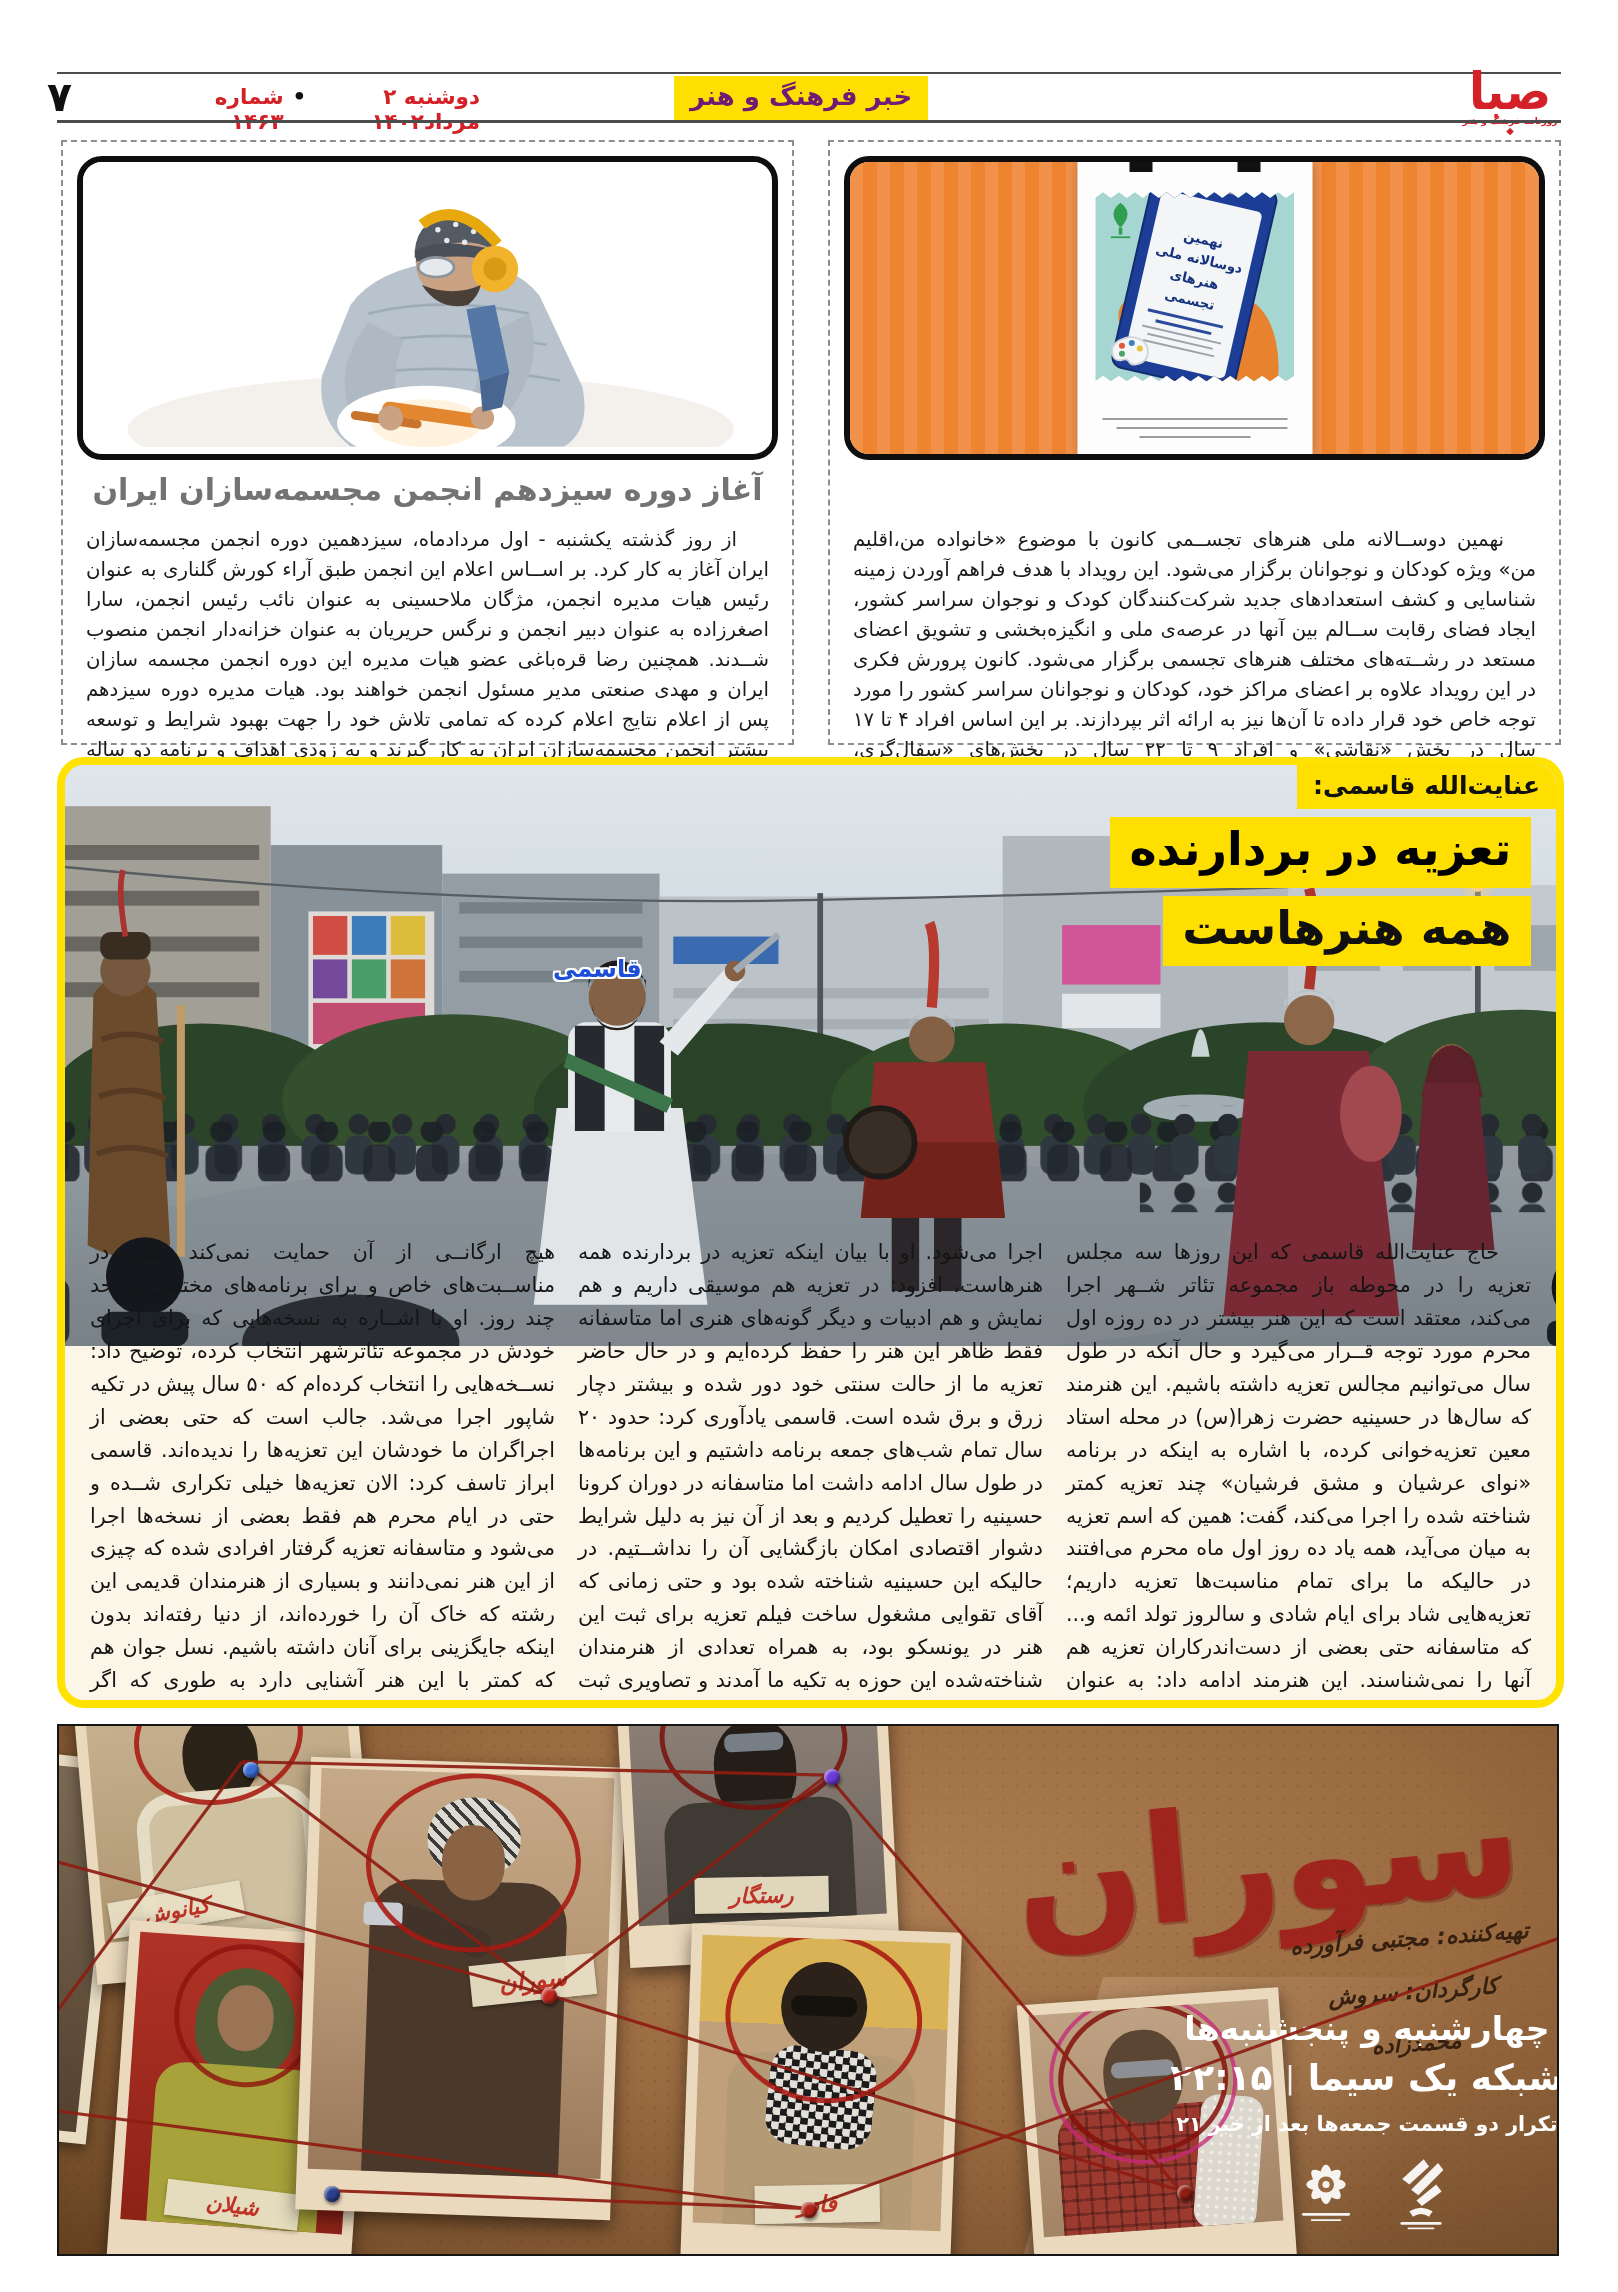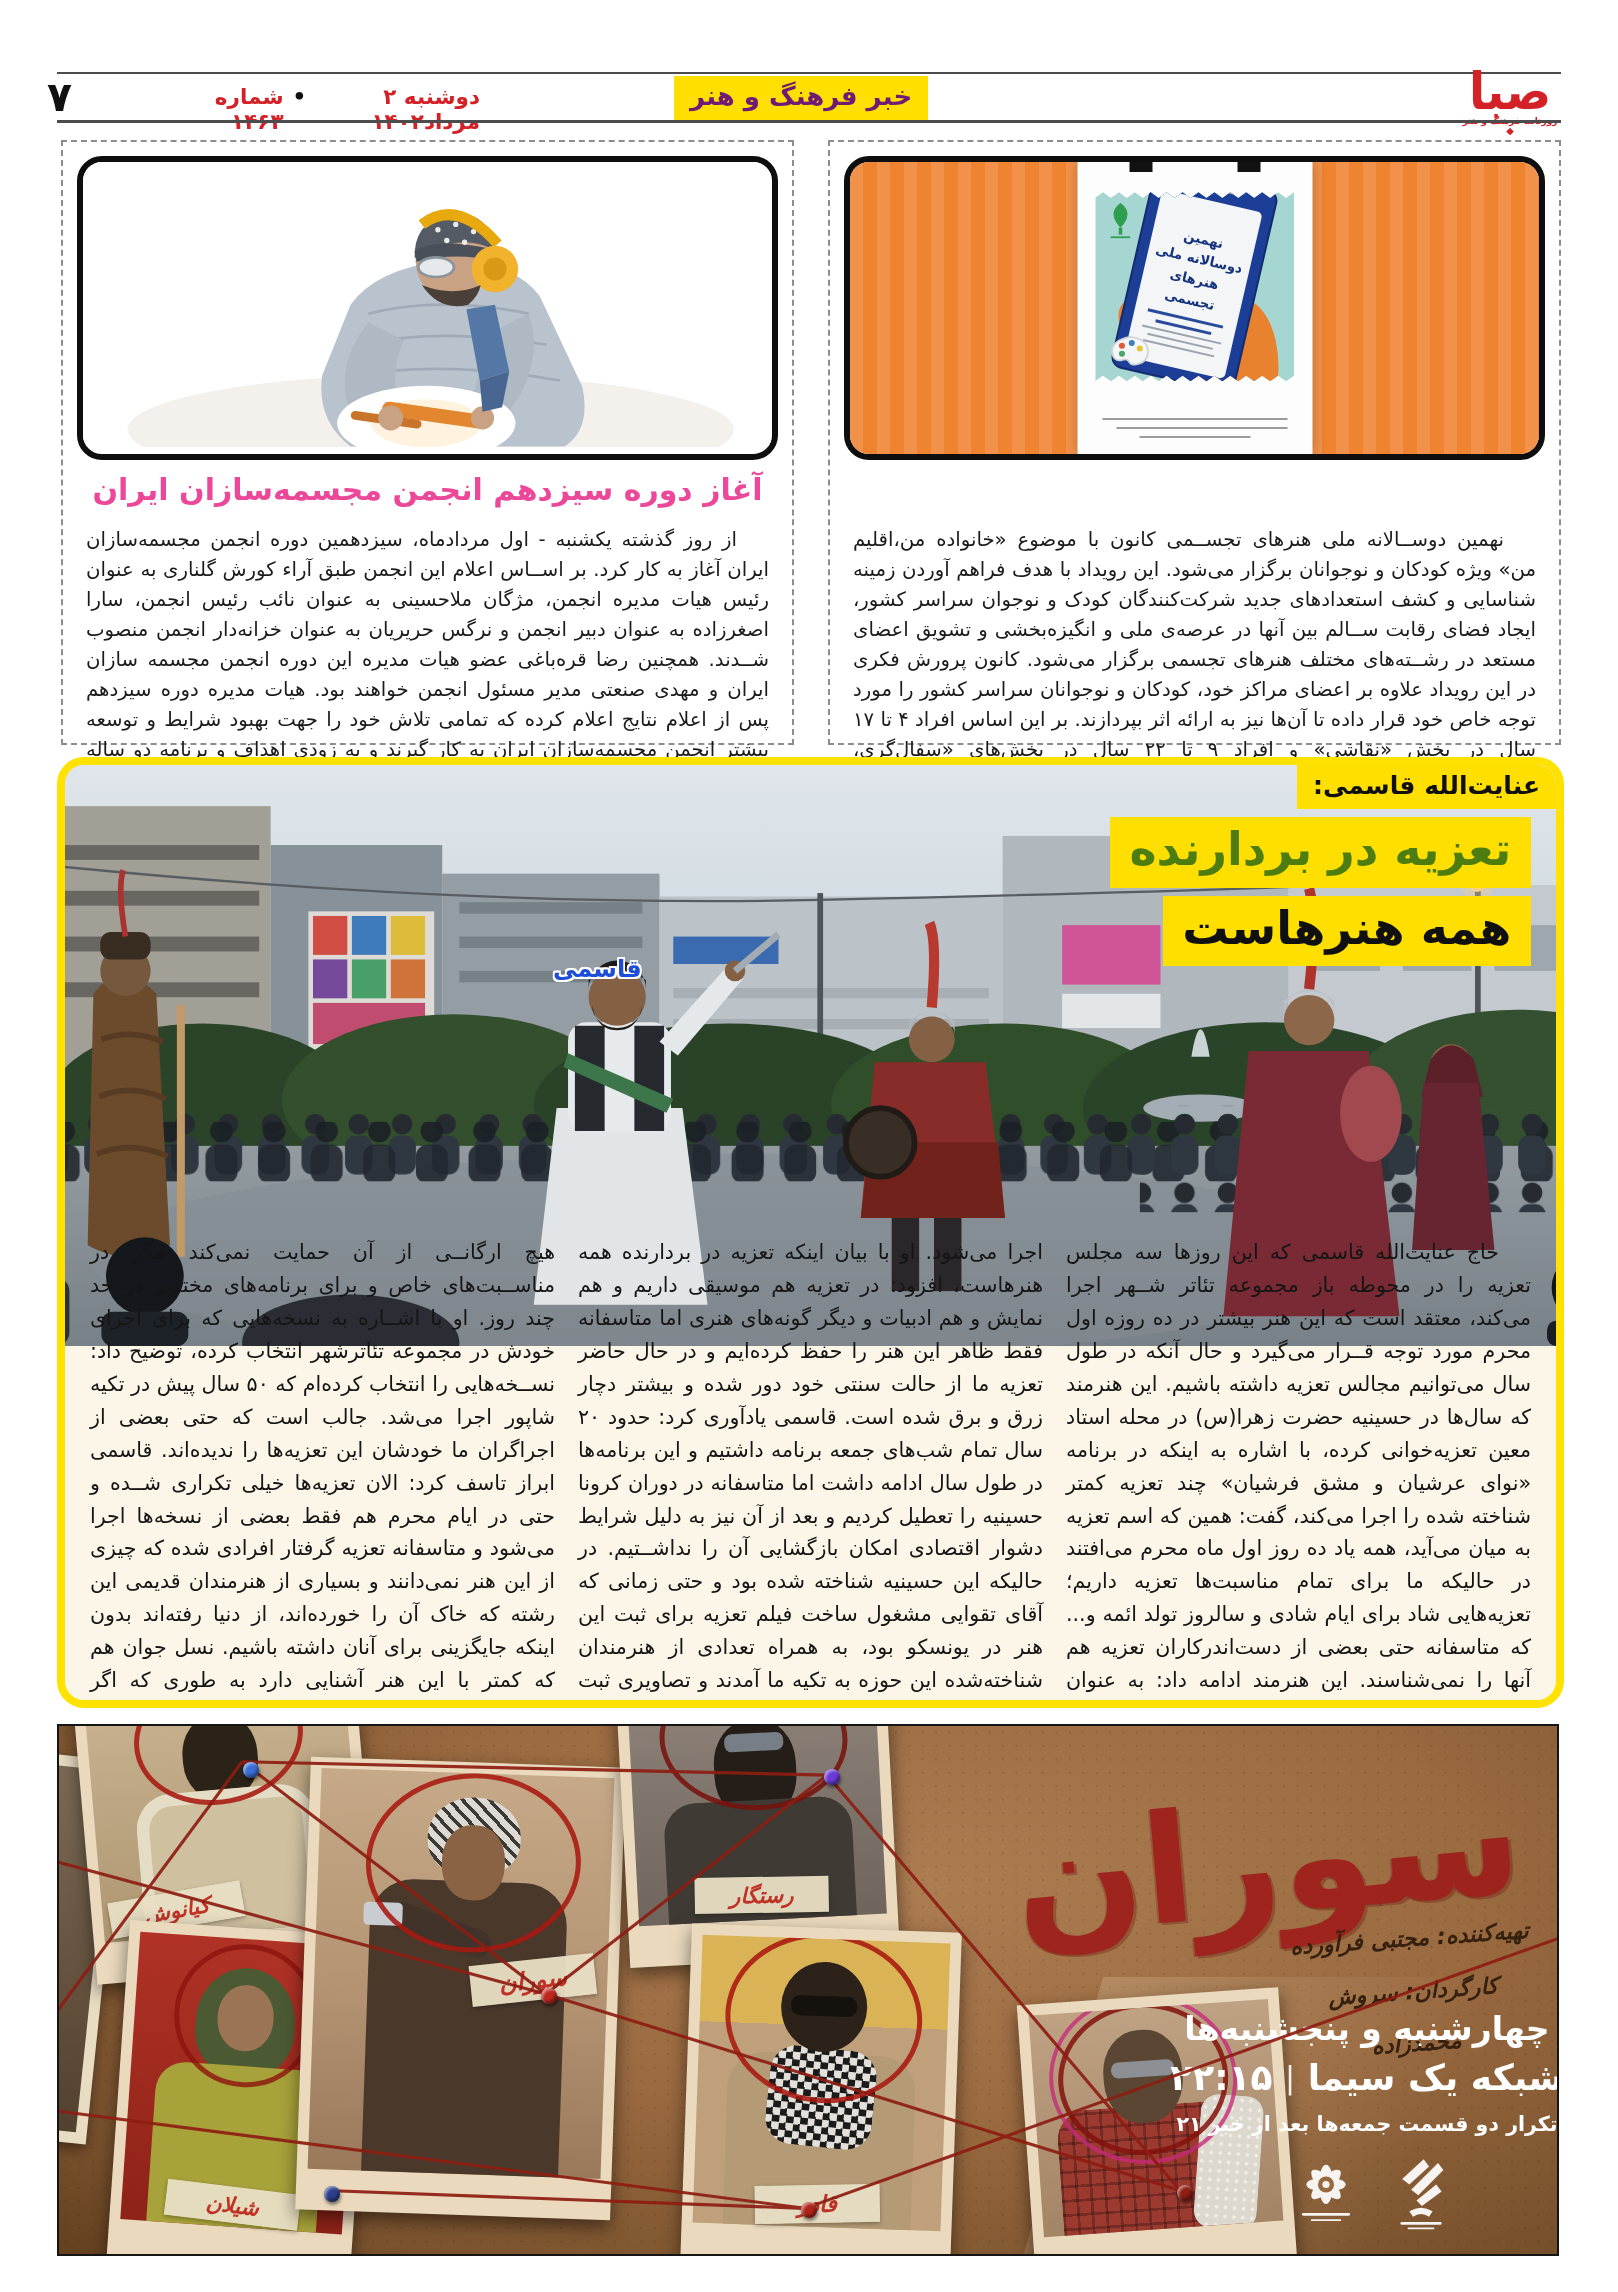--- a/index.html
+++ b/index.html
@@ -16,21 +16,21 @@
   .section-tag { position:absolute; left:674px; top:76px; background:#ffdf00; color:#701a75; font-size:26px; font-weight:bold; padding:5.4px 16px 9px; }
   .logo-wrap { position:absolute; left:1458px; top:68px; width:104px; text-align:center; color:#d42127; }
   .logo-word { font-size:47px; font-weight:bold; line-height:1.0; transform:scaleY(1.08); }
   .logo-tag { font-size:9px; margin-top:0.9px; font-weight:bold; }
   .logo-diamond { font-size:9.9px; line-height:1; }
 
   
   .article-box { position:absolute; top:140px; height:605px; width:733px; border:2.7px dashed #8d8d8d; background:#fff; }
   .box-left { left:61px; } .box-right { left:828px; }
   .art-img { position:absolute; top:14.3px; left:14.3px; right:14.3px; height:304px; border:6.3px solid #0e0e0e; border-radius:25px; overflow:hidden; background:#fff; }
-  .art-title { position:absolute; top:330px; left:9px; right:9px; text-align:center; font-size:30px; font-weight:bold; color:#ec4899; }
+  .art-title { position:absolute; top:330px; left:9px; right:9px; text-align:center; font-size:30px; font-weight:bold; color:#737373; }
   .art-body { position:absolute; top:383px; left:23px; right:23px; bottom:10.7px; font-size:19.7px; line-height:1.52; text-align:justify; color:#1b1b1b; text-indent:32px; }
 
   
   .orange-art { position:absolute; inset:0; background:repeating-linear-gradient(90deg,#f2924a 0 13.4px,#ee8330 13.4px 27px); }
   .poster { position:absolute; left:50%; top:0; bottom:0; width:235px; transform:translateX(-50%); background:#fdfdfd; box-shadow:0 0 12.5px rgba(0,0,0,.25); }
   .poster-clip { position:absolute; top:0; width:23px; height:9.9px; background:#111; }
   .pc1 { left:52px; } .pc2 { right:52px; }
   .teal { position:absolute; top:30px; bottom:73px; left:18px; right:18px; background:#a6d6d1;
     clip-path:polygon(0 3%,4% 0,8% 3%,12% 0,16% 3%,20% 0,24% 3%,28% 0,32% 3%,36% 0,40% 3%,44% 0,48% 3%,52% 0,56% 3%,60% 0,64% 3%,68% 0,72% 3%,76% 0,80% 3%,84% 0,88% 3%,92% 0,96% 3%,100% 0,100% 97%,96% 100%,92% 97%,88% 100%,84% 97%,80% 100%,76% 97%,72% 100%,68% 97%,64% 100%,60% 97%,56% 100%,52% 97%,48% 100%,44% 97%,40% 100%,36% 97%,32% 100%,28% 97%,24% 100%,20% 97%,16% 100%,12% 97%,8% 100%,4% 97%,0 100%); }
   .splash { position:absolute; background:#e8822e; }
@@ -48,21 +48,21 @@
   .poster-cap { position:absolute; bottom:16px; left:25px; right:25px; }
   .cap-bar { height:2.7px; background:#9b9b9b; margin-top:6.3px; }
 
   
   .feature { position:absolute; left:57px; top:757px; width:1507px; height:951px; background:#fbf6e7; border:8px solid #ffe200; border-radius:27px; overflow:hidden; }
   .feature-photo { position:absolute; top:0; left:0; right:0; height:581px; overflow:hidden; background:#cdd6db; }
   .feature-photo svg { width:100%; height:100%; display:block; }
   .headline { position:absolute; top:0; right:0; direction:ltr; display:flex; flex-direction:column; align-items:flex-end; gap:8px; z-index:5; }
   .kicker { direction:rtl; background:#ffdf00; color:#101010; font-size:25px; font-weight:bold; padding:6.3px 16px 9px; }
   .hl { direction:rtl; background:#ffdf00; font-size:46px; font-weight:bold; padding:7.2px 19.7px 12.5px; margin-right:25px; line-height:1.1; }
-  .hl-red { color:#4d7c0f;margin-left:32px; } .hl-black { color:#101010; }
+  .hl-red { color:#000000;margin-left:32px; } .hl-black { color:#101010; }
   .photo-caption { position:absolute; left:488px; top:190px; font-size:24px; font-weight:bold; color:#1d4ed8; z-index:4;
     text-shadow:-1.8px -1.8px 0 #fff,1.8px -1.8px 0 #fff,-1.8px 1.8px 0 #fff,1.8px 1.8px 0 #fff,0 1.8px 0 #fff,0 -1.8px 0 #fff,1.8px 0 0 #fff,-1.8px 0 0 #fff; }
   .feature-cols { position:absolute; top:455px; left:0; right:0; bottom:0; padding:16px 25px 18px; display:flex; gap:23px; direction:rtl; }
   .col { flex:1; font-size:20.6px; line-height:1.6; text-align:justify; color:#151515; }
   .col-first { text-indent:32px; }
 
   
   .tv-ad { position:absolute; left:57px; top:1724px; width:1502px; height:532px; border:2.7px solid #151515; overflow:hidden;
     background:radial-gradient(ellipse at 58% 30%, #ad7d52 0%, #9a6a40 45%, #77502c 85%, #64401f 100%); }
   .cork-noise { position:absolute; inset:0; background-image:radial-gradient(rgba(55,32,12,.16) 1.3px, transparent 1.4px); background-size:13.4px 13.4px; }

